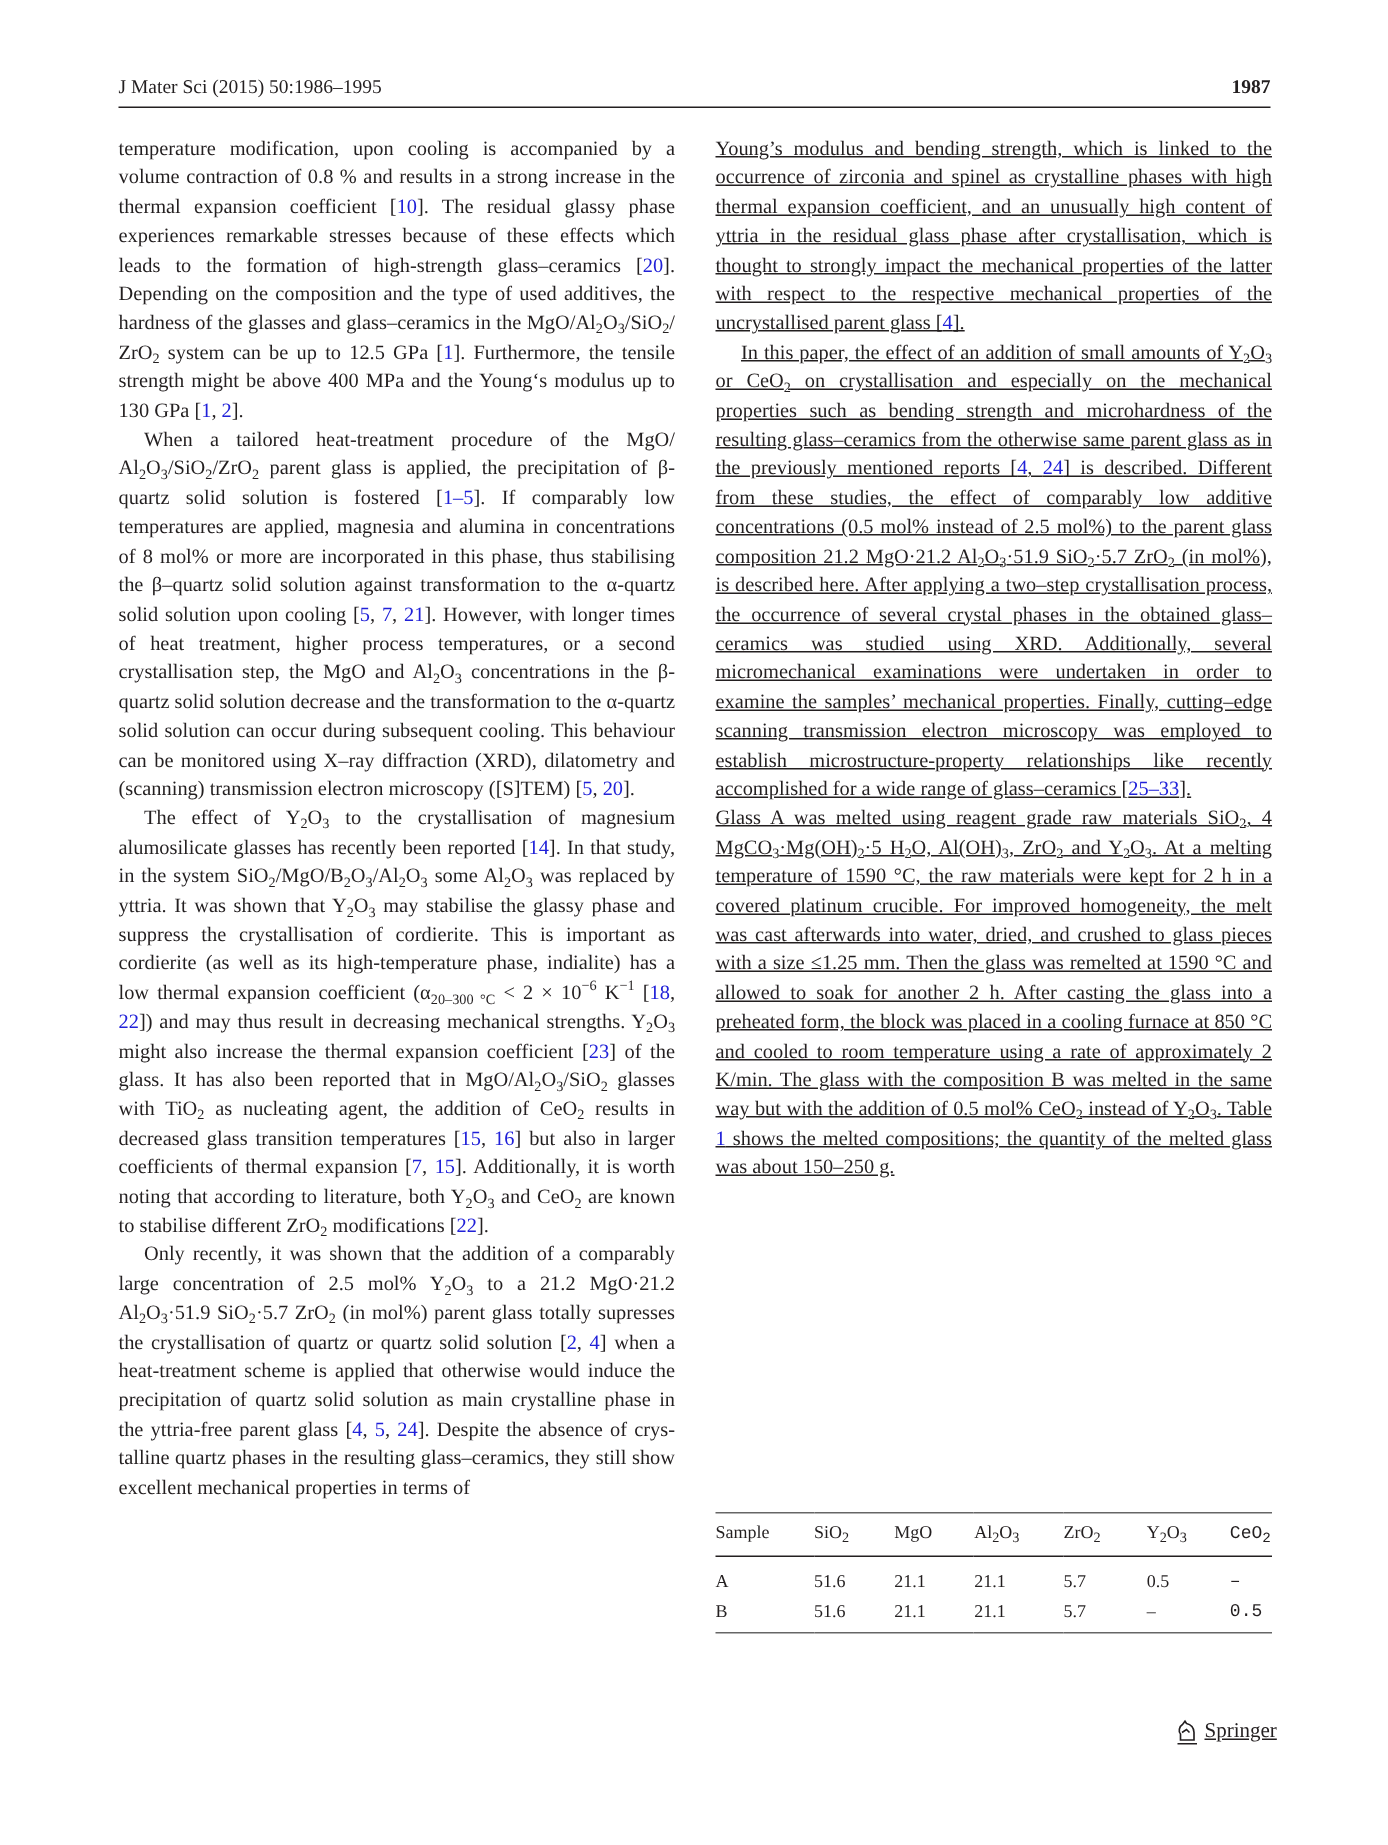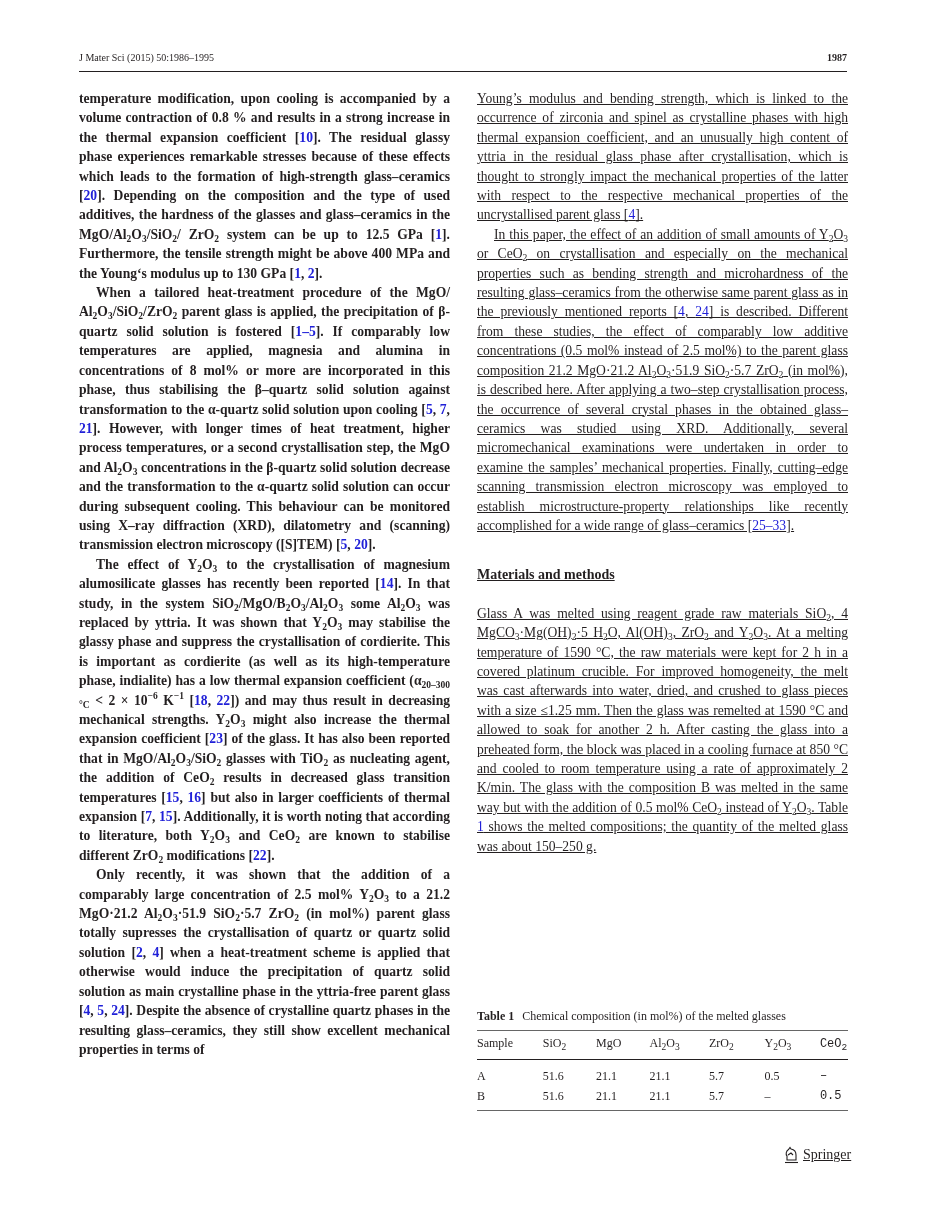--- a/index.html
+++ b/index.html
@@ -1,26 +1,26 @@
 <!DOCTYPE html>
 <html><head>
 <meta charset="utf-8">
 <style>
   html, body { margin: 0; padding: 0; background: #ffffff; }
   body { width: 925px; height: 1230px; position: relative; overflow: hidden;
          font-family: "Liberation Serif", "DejaVu Serif", serif; color: #231f20; }
   .header { position: absolute; left: 79px; top: 50px; width: 768px; height: 16px;
-            font-size: 10px; line-height: 16px; }
+            font-size: 13px; line-height: 16px; }
   .header .left { position: absolute; left: 0; top: 0; }
   .header .right { position: absolute; right: 0; top: 0; font-weight: bold; }
   .header-rule { position: absolute; left: 79px; top: 71px; width: 768px; height: 0;
                  border-top: 1.6px solid #231f20; }
   .col { position: absolute; top: 89px; width: 371px; font-size: 13.6px;
          line-height: 19.4px; text-align: justify; hyphens: manual; }
-  .col.left { left: 79px; font-weight: bold; }
+  .col.left { left: 79px; }
   .col.right { left: 477px; text-decoration: underline; }
   .col p { margin: 0; }
   .col p.indent { text-indent: 17px; }
   .cite { color: #2020d8; text-decoration: none; cursor: pointer; }
   sub, sup { font-size: 9.5px; line-height: 0; }
   sub { vertical-align: -3px; }
   sup { vertical-align: 6px; }
   .section-heading { font-weight: bold; font-size: 14px; margin: 30px 0 19px 0 !important;
                      text-align: left; }
   .table-block { position: absolute; left: 477px; top: 1008px; width: 371px; }
@@ -50,29 +50,24 @@
 <div class="col left">
   <p>temperature modification, upon cooling is accompanied by a volume contraction of 0.8 % and results in a strong increase in the thermal expansion coefficient [<a class="cite">10</a>]. The residual glassy phase experiences remarkable stresses because of these effects which leads to the formation of high-strength glass–ceramics [<a class="cite">20</a>]. Depending on the composition and the type of used additives, the hardness of the glasses and glass–ceramics in the MgO/Al<sub>2</sub>O<sub>3</sub>/SiO<sub>2</sub>/ ZrO<sub>2</sub> system can be up to 12.5 GPa [<a class="cite">1</a>]. Furthermore, the tensile strength might be above 400 MPa and the Young‘s modulus up to 130 GPa [<a class="cite">1</a>, <a class="cite">2</a>].</p>
   <p class="indent">When a tailored heat-treatment procedure of the MgO/ Al<sub>2</sub>O<sub>3</sub>/SiO<sub>2</sub>/ZrO<sub>2</sub> parent glass is applied, the precipitation of β-quartz solid solution is fostered [<a class="cite">1–5</a>]. If comparably low temperatures are applied, magnesia and alumina in concentrations of 8 mol% or more are incorporated in this phase, thus stabilising the β–quartz solid solution against transformation to the α-quartz solid solution upon cooling [<a class="cite">5</a>, <a class="cite">7</a>, <a class="cite">21</a>]. However, with longer times of heat treatment, higher process temperatures, or a second crystallisation step, the MgO and Al<sub>2</sub>O<sub>3</sub> concentrations in the β-quartz solid solution decrease and the transformation to the α-quartz solid solution can occur during subsequent cooling. This behaviour can be monitored using X–ray diffraction (XRD), dilatometry and (scanning) transmission electron microscopy ([S]TEM) [<a class="cite">5</a>, <a class="cite">20</a>].</p>
   <p class="indent">The effect of Y<sub>2</sub>O<sub>3</sub> to the crystallisation of magnesium alumosilicate glasses has recently been reported [<a class="cite">14</a>]. In that study, in the system SiO<sub>2</sub>/MgO/B<sub>2</sub>O<sub>3</sub>/Al<sub>2</sub>O<sub>3</sub> some Al<sub>2</sub>O<sub>3</sub> was replaced by yttria. It was shown that Y<sub>2</sub>O<sub>3</sub> may stabilise the glassy phase and suppress the crystallisation of cordierite. This is important as cordierite (as well as its high-temperature phase, indialite) has a low thermal expansion coefficient (α<sub>20–300 °C</sub> &lt; 2 × 10<sup>−6</sup> K<sup>−1</sup> [<a class="cite">18</a>, <a class="cite">22</a>]) and may thus result in decreasing mechanical strengths. Y<sub>2</sub>O<sub>3</sub> might also increase the thermal expansion coefficient [<a class="cite">23</a>] of the glass. It has also been reported that in MgO/Al<sub>2</sub>O<sub>3</sub>/SiO<sub>2</sub> glasses with TiO<sub>2</sub> as nucleating agent, the addition of CeO<sub>2</sub> results in decreased glass transition temperatures [<a class="cite">15</a>, <a class="cite">16</a>] but also in larger coefficients of thermal expansion [<a class="cite">7</a>, <a class="cite">15</a>]. Additionally, it is worth noting that according to literature, both Y<sub>2</sub>O<sub>3</sub> and CeO<sub>2</sub> are known to stabilise different ZrO<sub>2</sub> modifications [<a class="cite">22</a>].</p>
   <p class="indent">Only recently, it was shown that the addition of a comparably large concentration of 2.5 mol% Y<sub>2</sub>O<sub>3</sub> to a 21.2 MgO·21.2 Al<sub>2</sub>O<sub>3</sub>·51.9 SiO<sub>2</sub>·5.7 ZrO<sub>2</sub> (in mol%) par­ent glass totally supresses the crystallisation of quartz or quartz solid solution [<a class="cite">2</a>, <a class="cite">4</a>] when a heat-treatment scheme is applied that otherwise would induce the precipitation of quartz solid solution as main crystalline phase in the yttria-free parent glass [<a class="cite">4</a>, <a class="cite">5</a>, <a class="cite">24</a>]. Despite the absence of crys­talline quartz phases in the resulting glass–ceramics, they still show excellent mechanical properties in terms of</p>
 </div>
 
 <div class="col right">
   <p>Young’s modulus and bending strength, which is linked to the occurrence of zirconia and spinel as crystalline phases with high thermal expansion coefficient, and an unusually high content of yttria in the residual glass phase after crystallisation, which is thought to strongly impact the mechanical properties of the latter with respect to the respective mechanical properties of the uncrystallised parent glass [<a class="cite">4</a>].</p>
   <p class="indent">In this paper, the effect of an addition of small amounts of Y<sub>2</sub>O<sub>3</sub> or CeO<sub>2</sub> on crystallisation and especially on the mechanical properties such as bending strength and mi­crohardness of the resulting glass–ceramics from the otherwise same parent glass as in the previously mentioned reports [<a class="cite">4</a>, <a class="cite">24</a>] is described. Different from these studies, the effect of comparably low additive concentrations (0.5 mol% instead of 2.5 mol%) to the parent glass com­position   21.2 MgO·21.2 Al<sub>2</sub>O<sub>3</sub>·51.9 SiO<sub>2</sub>·5.7 ZrO<sub>2</sub>   (in mol%), is described here. After applying a two–step crys­tallisation process, the occurrence of several crystal phases in the obtained glass–ceramics was studied using XRD. Additionally, several micromechanical examinations were undertaken in order to examine the samples’ mechanical properties. Finally, cutting–edge scanning transmission electron microscopy was employed to establish micro­structure-property relationships like recently accomplished for a wide range of glass–ceramics [<a class="cite">25–33</a>].</p>
-  <p class="section-heading">Materials and methods</p>
   <p>Glass A was melted using reagent grade raw materials SiO<sub>2</sub>, 4 MgCO<sub>3</sub>·Mg(OH)<sub>2</sub>·5 H<sub>2</sub>O, Al(OH)<sub>3</sub>, ZrO<sub>2</sub> and Y<sub>2</sub>O<sub>3</sub>. At a melting temperature of 1590 °C, the raw materials were kept for 2 h in a covered platinum crucible. For improved homogeneity, the melt was cast afterwards into water, dried, and crushed to glass pieces with a size ≤1.25 mm. Then the glass was remelted at 1590 °C and allowed to soak for another 2 h. After casting the glass into a preheated form, the block was placed in a cooling furnace at 850 °C and cooled to room temperature using a rate of approximately 2 K/min. The glass with the composition B was melted in the same way but with the addition of 0.5 mol% CeO<sub>2</sub> instead of Y<sub>2</sub>O<sub>3</sub>. Table <a class="cite">1</a> shows the melted compositions; the quantity of the melted glass was about 150–250 g.</p>
 </div>
 
 <div class="table-block">
-  <div class="table-caption">
-    <b>Table 1</b>
-    <span>Chemical composition (in mol%) of the melted glasses</span>
-  </div>
   <table class="comp">
     <thead>
       <tr>
         <th style="width:64px">Sample</th>
         <th style="width:52px">SiO<sub>2</sub></th>
         <th style="width:52px">MgO</th>
         <th style="width:58px">Al<sub>2</sub>O<sub>3</sub></th>
         <th style="width:54px">ZrO<sub>2</sub></th>
         <th style="width:54px">Y<sub>2</sub>O<sub>3</sub></th>
         <th>CeO<sub>2</sub></th>

